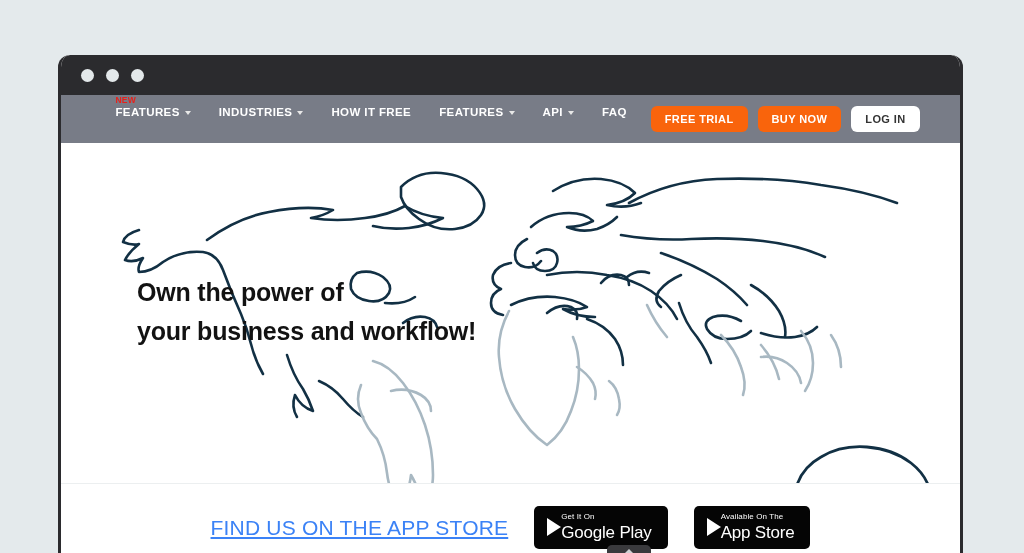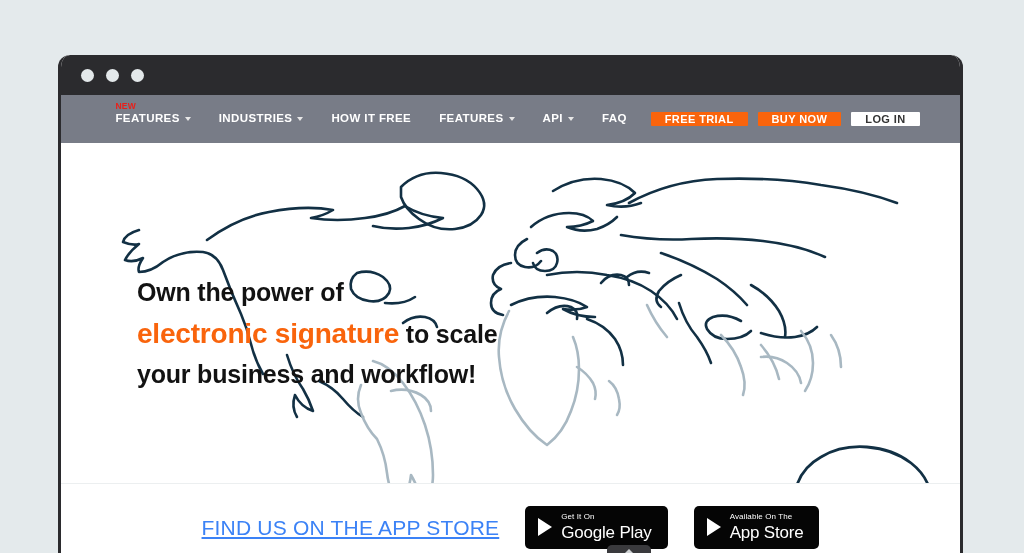--- a/index.html
+++ b/index.html
@@ -48,21 +48,21 @@
     border-right: 3.5px solid transparent;
     border-top: 4px solid #e8e8e8;
     margin-top: 2px;
   }
   .newbadge {
     position: absolute; top: -11px; left: 14px;
     color: #e8201a; font-size: 8.5px; font-weight: bold; letter-spacing: .3px;
   }
   .navbtn {
     font-size: 11px; font-weight: bold; letter-spacing: .4px;
-    padding: 1px 14px; border-radius: 1px; cursor: pointer;
+    padding: 7px 14px; border-radius: 6px; cursor: pointer;
     white-space: nowrap; margin-left: 10px;
   }
   .btn-orange { background: #f9640c; color: #fff; }
   .btn-login { background: #ffffff; color: #333; }
 
   
   .hero { position: relative; height: 340px; background: #fff; overflow: hidden; }
   .map { position: absolute; left: 0; top: -8px; width: 905px; height: 348px; }
 
   .headline {
@@ -99,21 +99,21 @@
   }
 
   
   .storeband {
     height: 88px; background: #fff; border-top: 1px solid #eceff0;
     display: flex; align-items: center; justify-content: center; gap: 26px;
   }
   .storetitle { font-size: 21px; color: #3b82f6; letter-spacing: .2px; text-decoration: underline; }
   .badge {
     background: #050505; border-radius: 5px; color: #fff;
-    display: flex; align-items: center; gap: 9px;
+    display: flex; align-items: center; 
     padding: 7px 16px 8px 13px; cursor: pointer;
   }
   .badge .tri {
     width: 0; height: 0;
     border-top: 9px solid transparent;
     border-bottom: 9px solid transparent;
     border-left: 14px solid #fff;
   }
   .badge-txt { display: flex; flex-direction: column; line-height: 1; }
   .badge-small { font-size: 8px; letter-spacing: .1px; margin-bottom: 3px; }
@@ -250,23 +250,20 @@
 
           <path d="M740 386 q-10 -18 -4 -36 q6 -18 24 -28 q20 -12 46 -10 q26 2 44 16
                    q18 14 20 34 q2 20 -14 32 q-18 14 -44 14 q-28 0 -48 -8 q-16 -6 -24 -14 z"></path>
 
           <path d="M866 438 q10 -8 16 0 q6 8 0 18 q-6 10 -14 6 q-8 -4 -2 -24 z"></path>
         </g>
       </svg>
 
       <div class="headline">
         <div>Own the power of</div>
-        <div>
-          <span class="hl-orange">electronic signature</span><span> to scale</span>
-        </div>
         <div>your business and workflow!</div>
       </div>
 
     </div>
 
     <div class="storeband">
       <div class="storetitle">FIND US ON THE APP STORE</div>
 
       <div class="badge">
         <span class="tri"></span>

